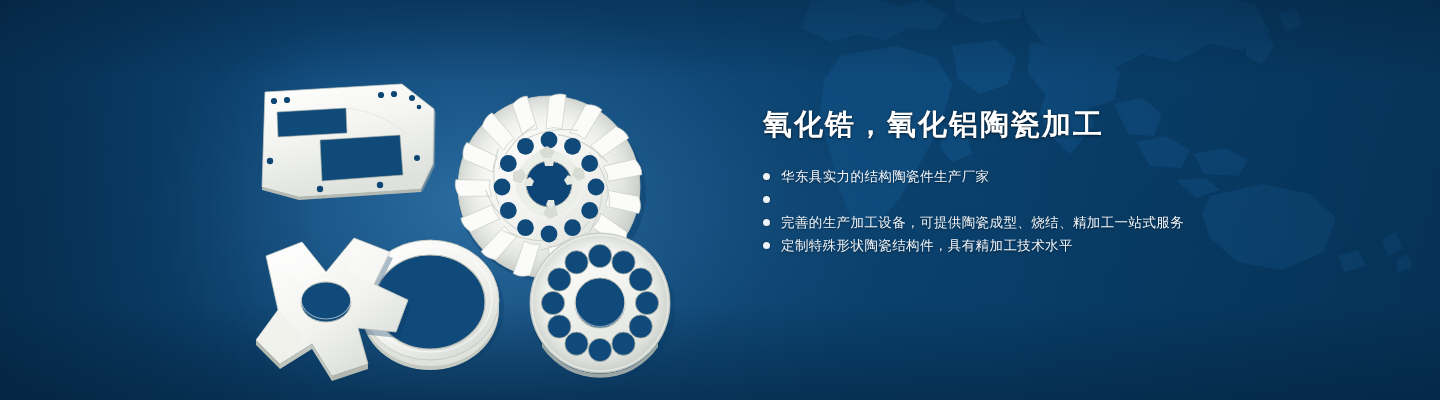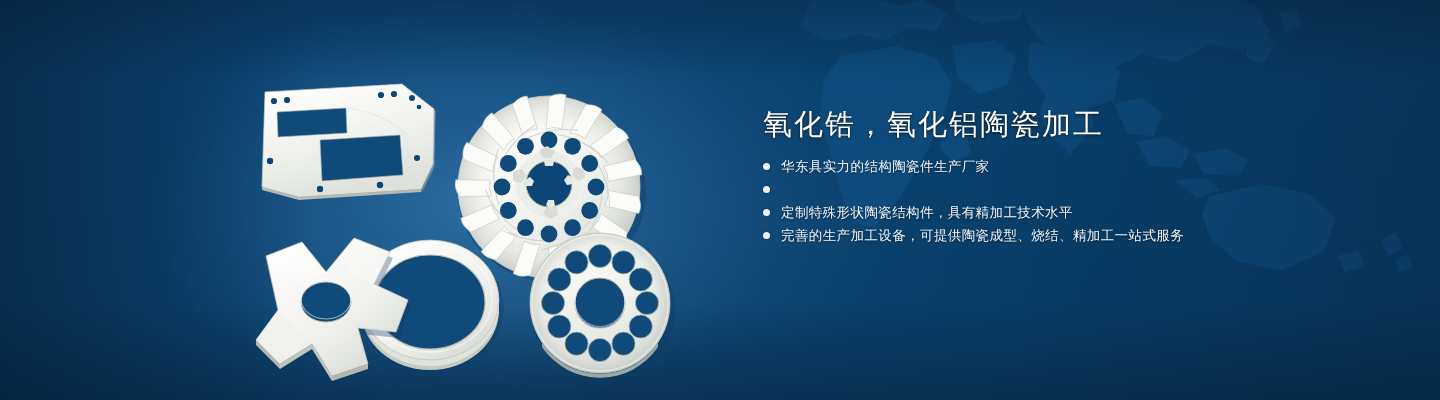--- a/index.html
+++ b/index.html
@@ -47,24 +47,24 @@
   .worldmap path{fill:#14588f;}
 
   
   .products{position:absolute;left:0;top:0;width:740px;height:400px;}
   .products svg{position:absolute;left:0;top:0;}
 
   
   .copy{position:absolute;left:763px;top:104px;width:600px;}
   .headline{
     font-size:29px;line-height:40px;color:#ffffff;letter-spacing:2px;
-    font-weight:400;white-space:nowrap;
+    font-weight:700;white-space:nowrap;
     text-shadow:0 1px 3px rgba(0,0,0,.55),0 0 1px rgba(0,0,0,.5);
   }
-  .bullets{margin-top:11px;list-style:none;padding:0;}
+  .bullets{margin-top:21px;list-style:none;padding:0;}
   .bullet{
     display:flex;align-items:center;height:23px;
   }
   .dot{
     width:7px;height:7px;border-radius:50%;
     background:#eef4f9;flex:0 0 auto;margin-right:11px;
     box-shadow:0 0 2px rgba(0,0,0,.4);
   }
   .btext{
     font-size:13.5px;line-height:23px;color:#f2f6fa;letter-spacing:.4px;
@@ -318,22 +318,22 @@
     <ul class="bullets">
       <li class="bullet">
         <span class="dot"></span>
         <span class="btext">华东具实力的结构陶瓷件生产厂家</span>
       </li>
       <li class="bullet">
         <span class="dot"></span>
       </li>
       <li class="bullet">
         <span class="dot"></span>
-        <span class="btext">定制特殊形状陶瓷结构件，具有精加工技术水平</span>
+        <span class="btext">完善的生产加工设备，可提供陶瓷成型、烧结、精加工一站式服务</span>
       </li>
       <li class="bullet">
         <span class="dot"></span>
-        <span class="btext">完善的生产加工设备，可提供陶瓷成型、烧结、精加工一站式服务</span>
+        <span class="btext">定制特殊形状陶瓷结构件，具有精加工技术水平</span>
       </li>
     </ul>
   </div>
 
 </div>
 
 </body></html>

